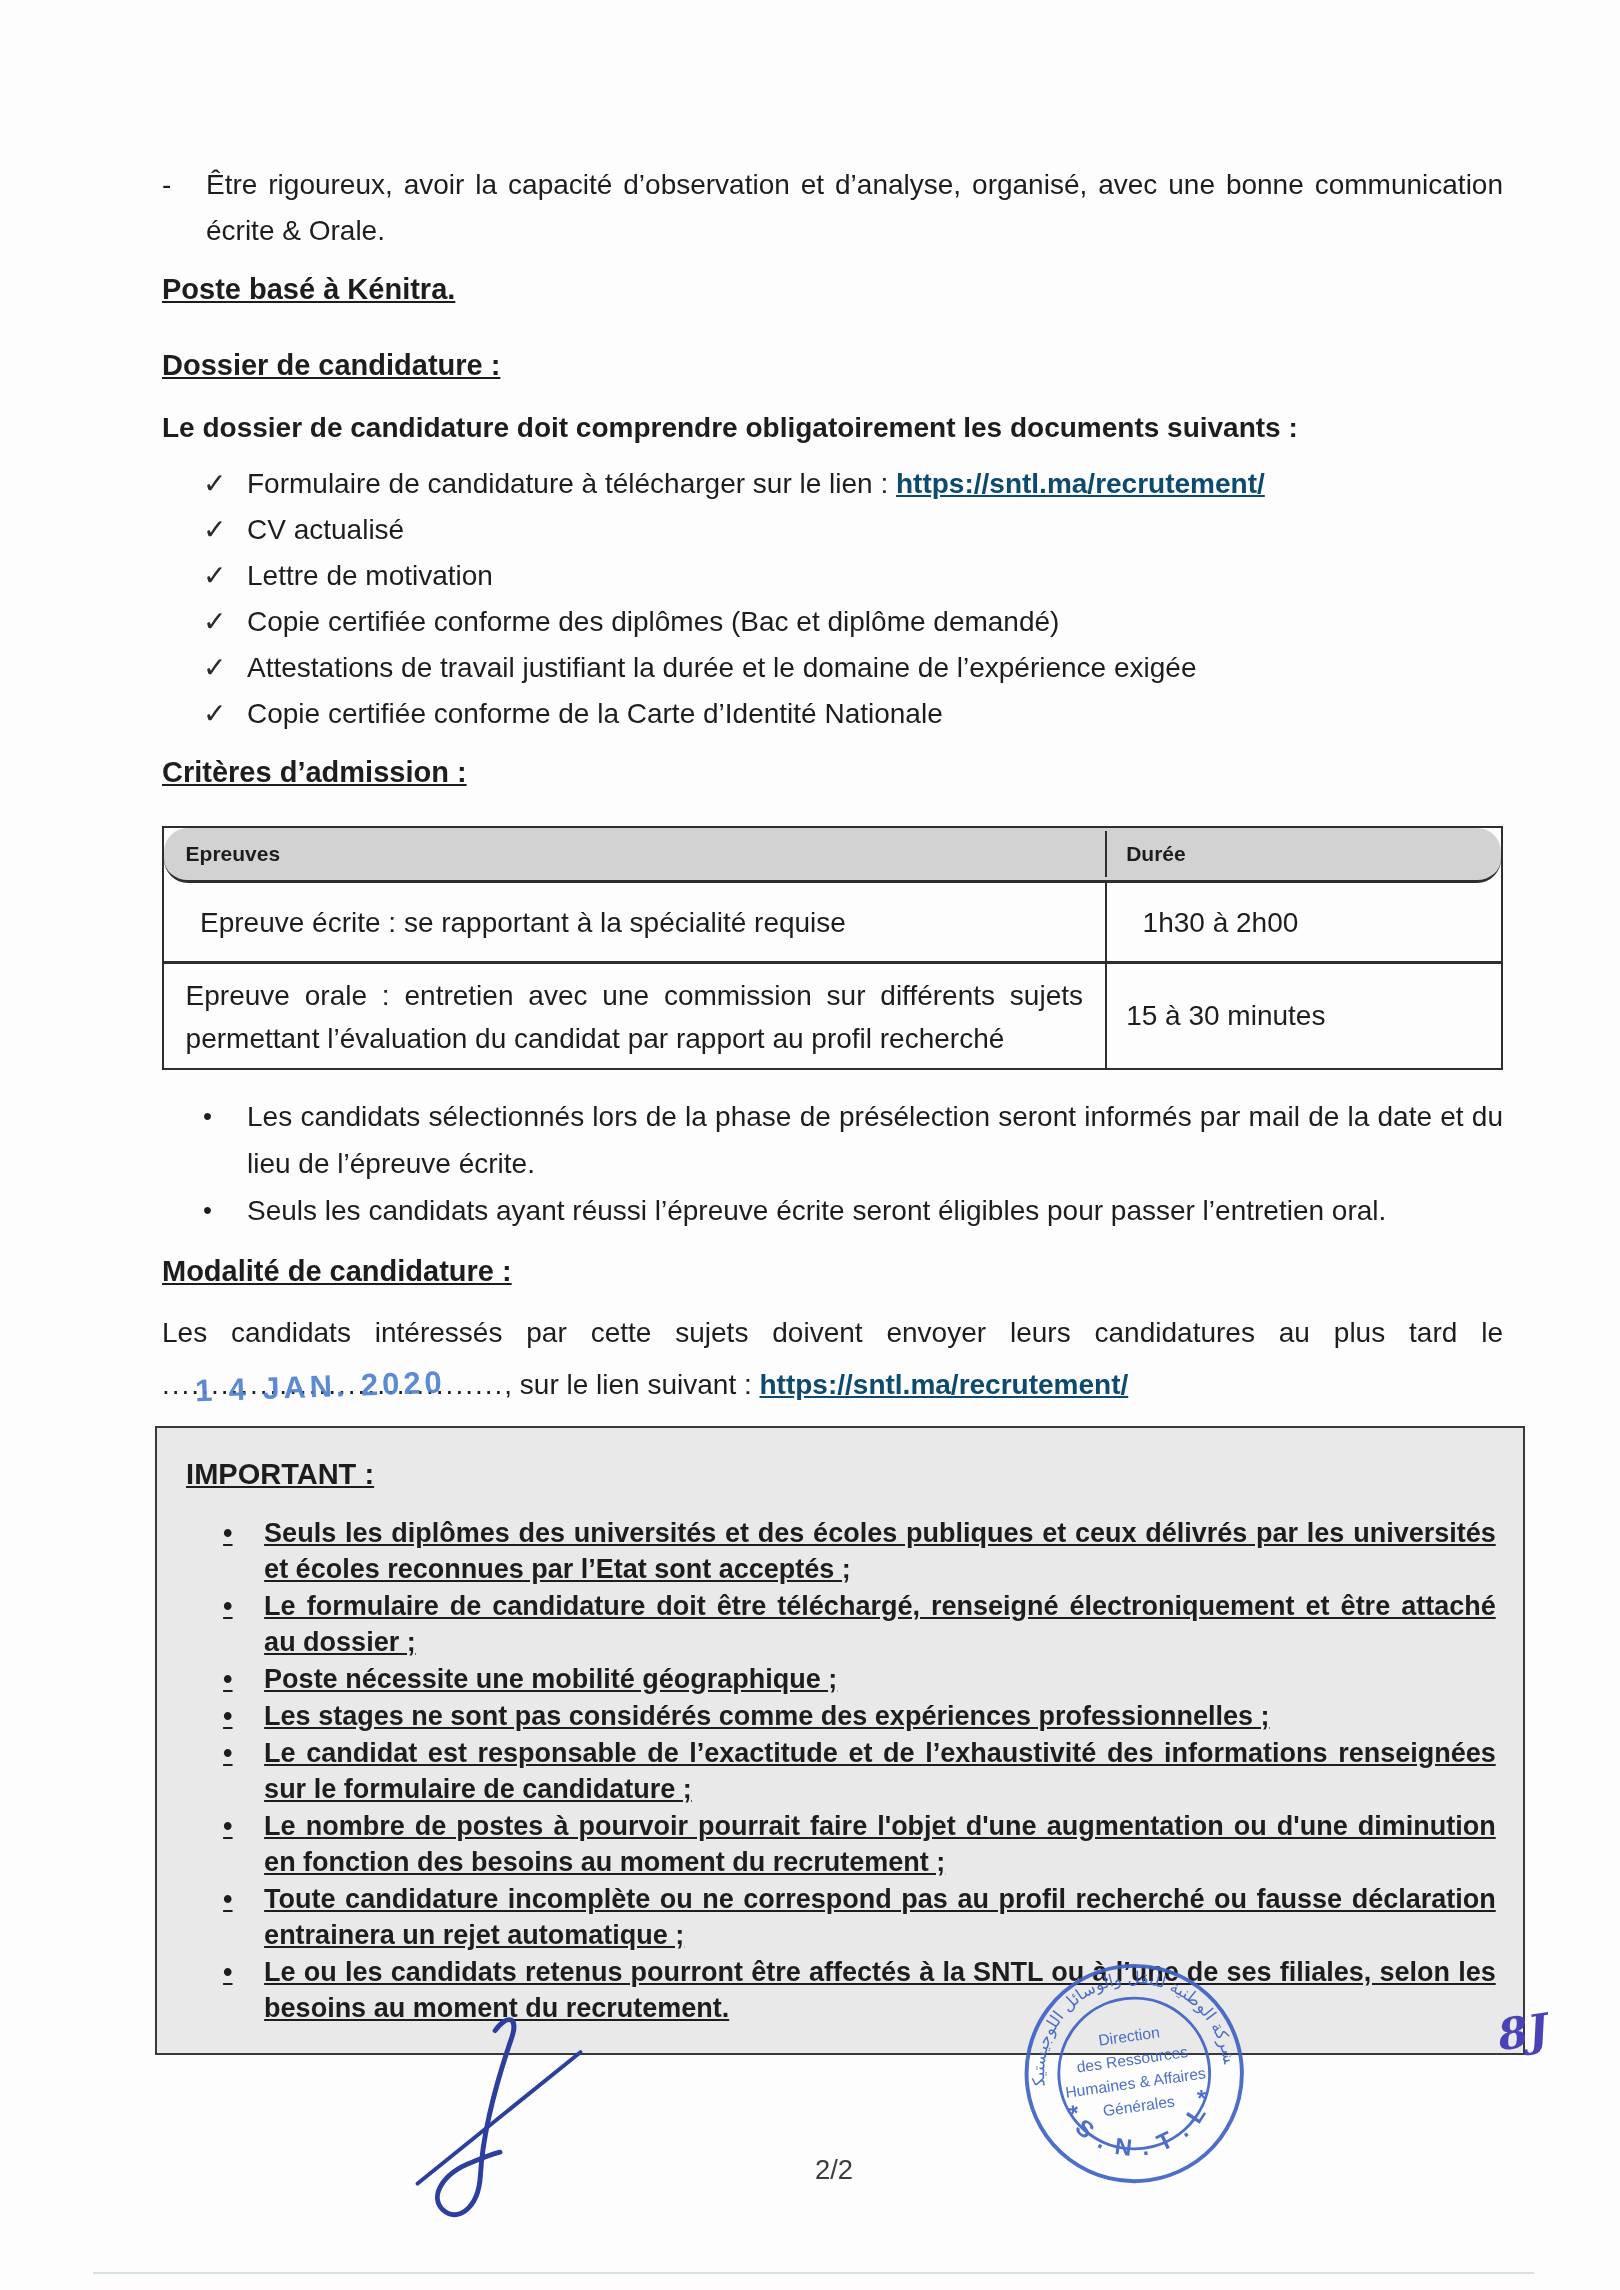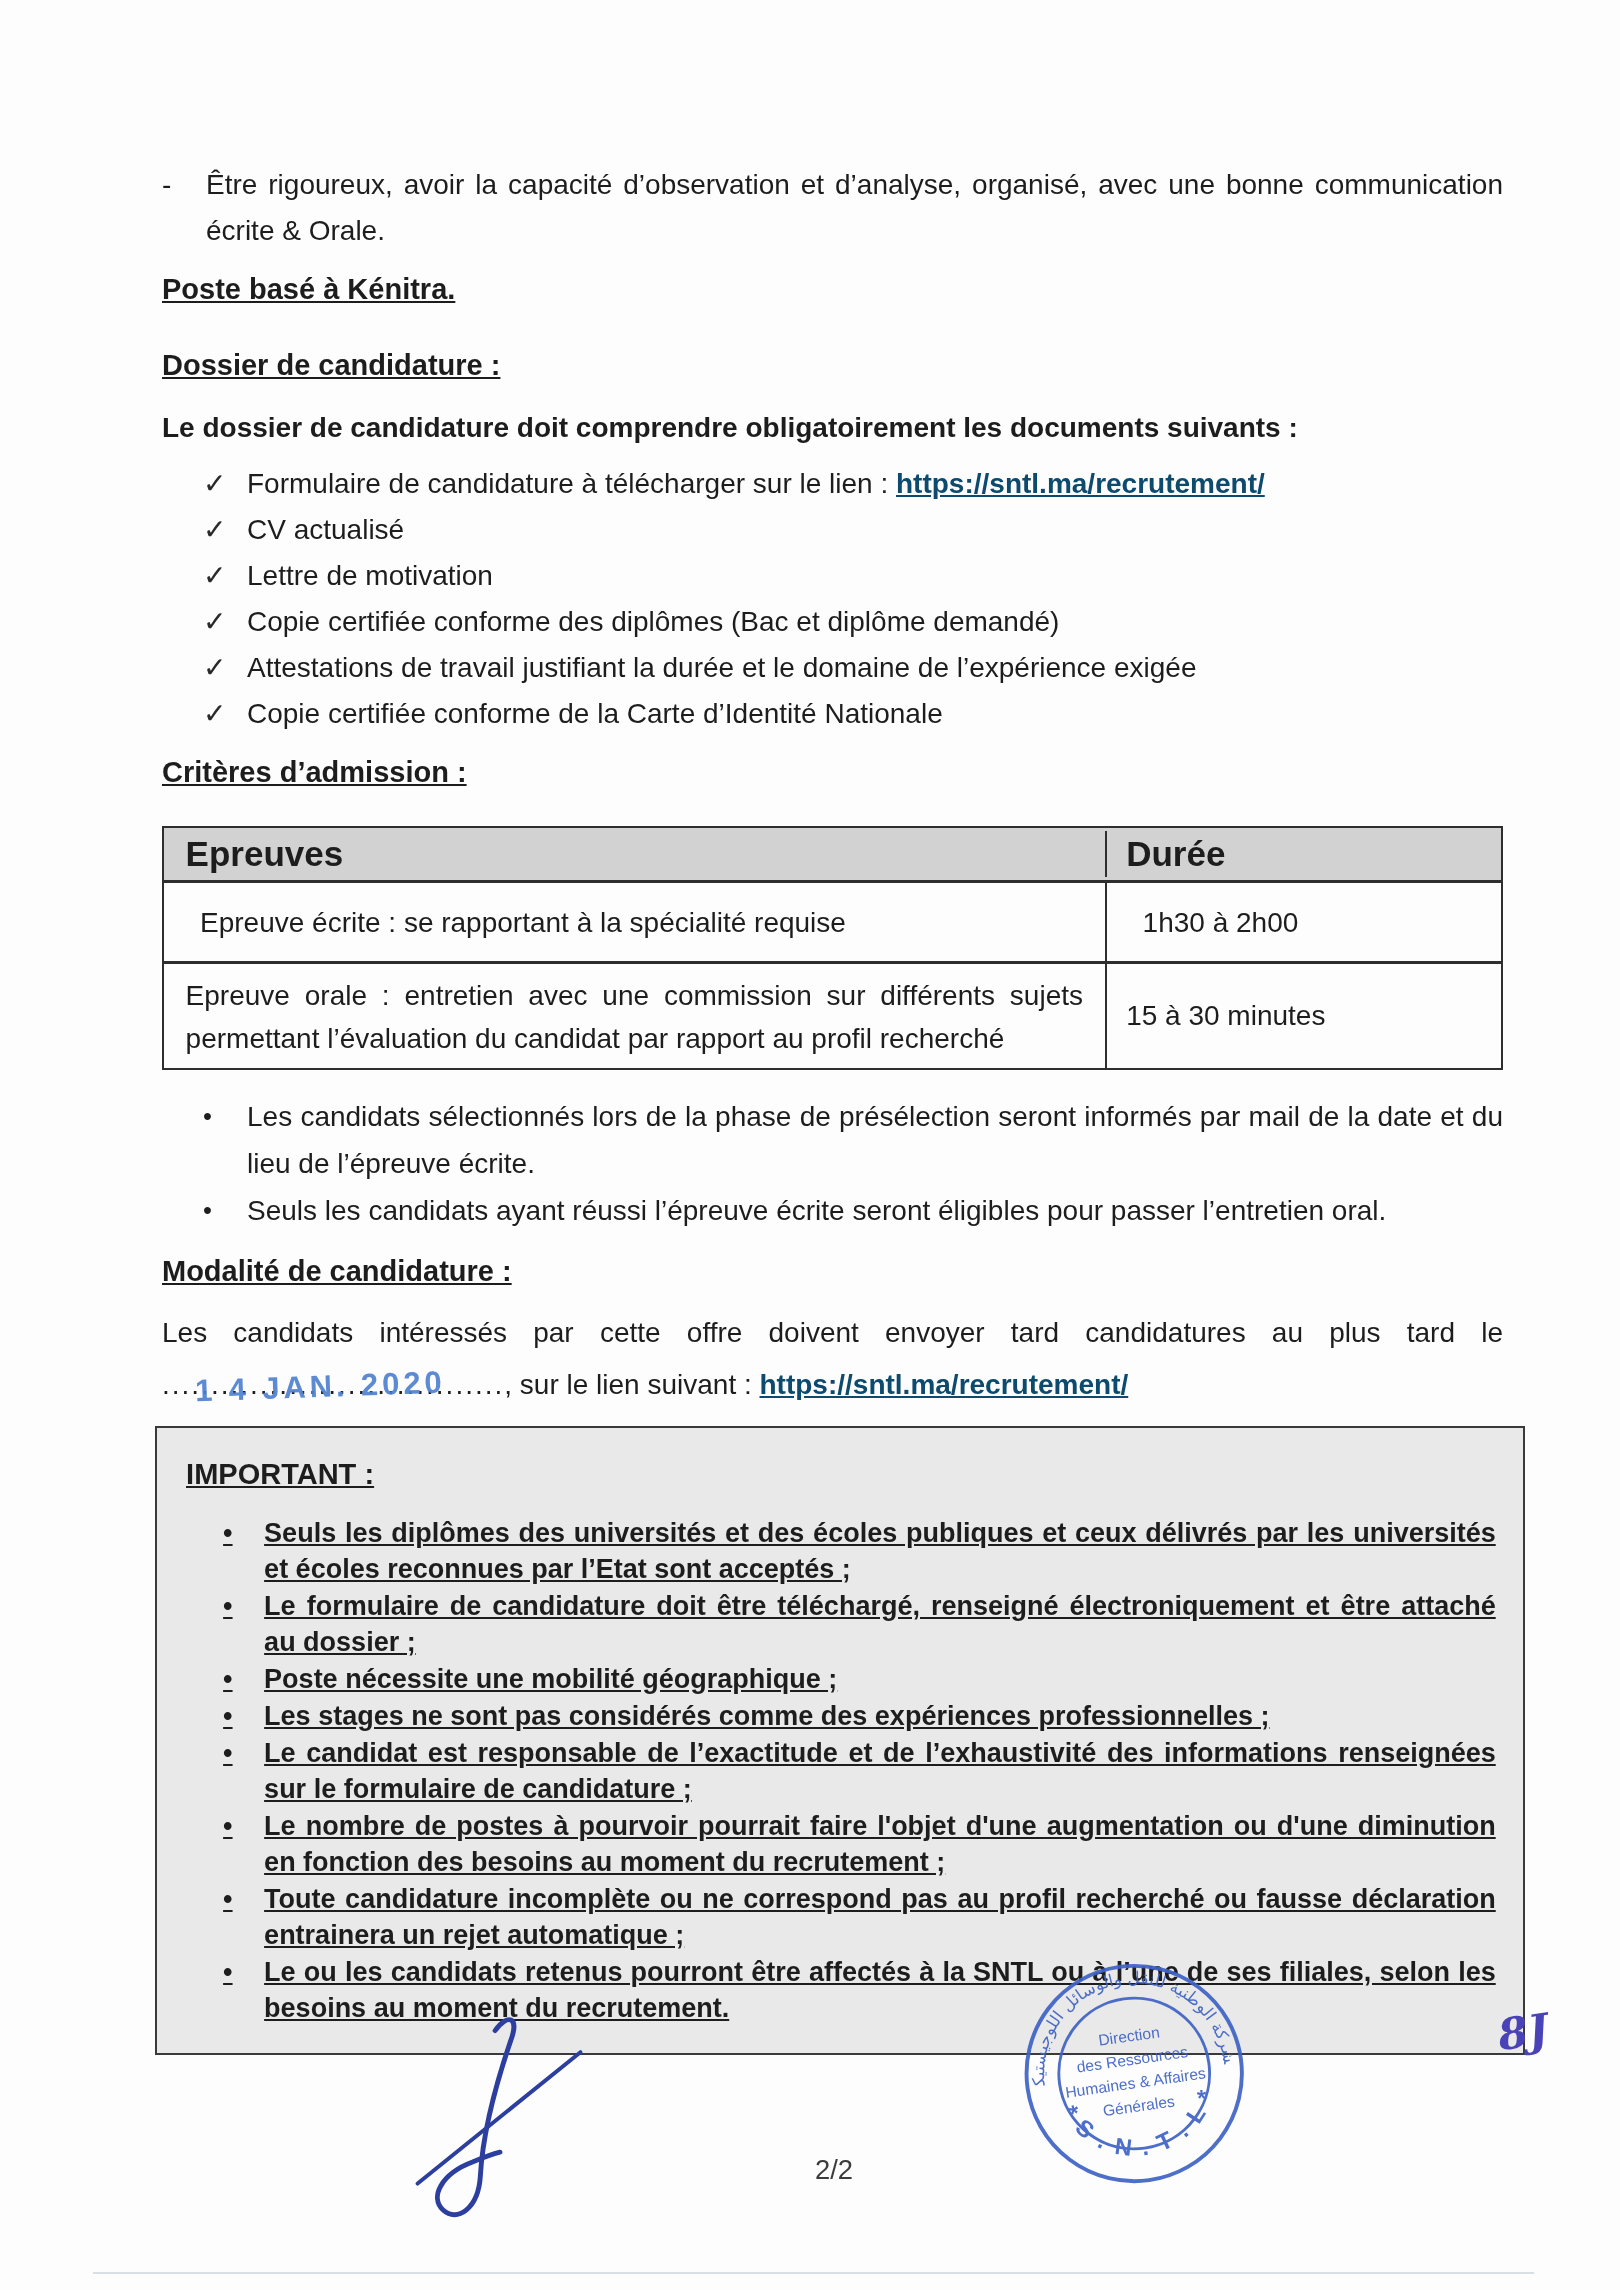--- a/index.html
+++ b/index.html
@@ -29,21 +29,21 @@
   .check-item { display:flex; line-height:46px; }
   .check-glyph { flex:0 0 44px; margin-left:41px; color:#2a2a2a; }
   .doc-link { font-weight:bold; text-decoration:underline; color:#0c4a6e; }
   .h-criteres { margin-top:11.8px; }
 
   
   .adm-table { margin-top:31px; border:2.9px solid #2e2e2e; width:100%; }
   .adm-row { display:flex; }
   .adm-c1 { width:70.5%; border-right:2px solid #2e2e2e; padding:0 21.6px; }
   .adm-c2 { width:29.5%; padding:0 19.6px; }
-  .adm-head { background:#d2d2d2; border-bottom:3.9px solid #2e2e2e; height:55px; align-items:center; font-weight:bold; font-size:35px; }
+  .adm-head { background:#d2d2d2; border-bottom:3.9px solid #2e2e2e; height:55px; align-items:center; font-weight:bold; font-size:21px;border-radius:24px; }
   .adm-r1 { border-bottom:3.9px solid #2e2e2e; }
   .adm-r1 > div { padding-top:19.6px; padding-bottom:19.6px; line-height:39px;padding-left:36px; }
   .adm-r2 > .adm-c1 { padding-top:9.8px; padding-bottom:8px; line-height:43px; text-align:justify; }
   .adm-r2 > .adm-c2 { display:flex; align-items:center; }
 
   .sel-notes { margin-top:23.5px; }
   .sel-item { display:flex; line-height:47px; }
   .sel-item + .sel-item { margin-top:0; }
   .sel-bullet { flex:0 0 44px; margin-left:41px; font-size:25.5px; }
   .h-modalite { margin-top:13.7px; }
@@ -151,21 +151,21 @@
       </div>
       <div class="sel-item">
         <span class="sel-bullet">•</span>
         <span class="txt-col">Seuls les candidats ayant réussi l’épreuve écrite seront éligibles pour passer l’entretien oral.</span>
       </div>
     </div>
 
     <h2 class="h-underline h-modalite">Modalité de candidature :</h2>
 
     <div class="modalite-para">
-      <div class="modalite-l1">Les candidats intéressés par cette offre doivent envoyer tard candidatures au plus tard le</div>
+      <div class="modalite-l1">Les candidats intéressés par cette sujets doivent envoyer leurs candidatures au plus tard le</div>
       <div class="modalite-l2">
         <span class="dotwrap"><span>...................................</span><span class="date-stamp">1 4  JAN. 2020</span></span><span>, sur le lien suivant : </span><a class="doc-link" href="#">https://sntl.ma/recrutement/</a>
       </div>
     </div>
 
     <div class="important-box">
       <h3 class="h-underline imp-heading">IMPORTANT :</h3>
       <div class="imp-list">
         <div class="imp-item">
           <span class="imp-bullet">•</span>

